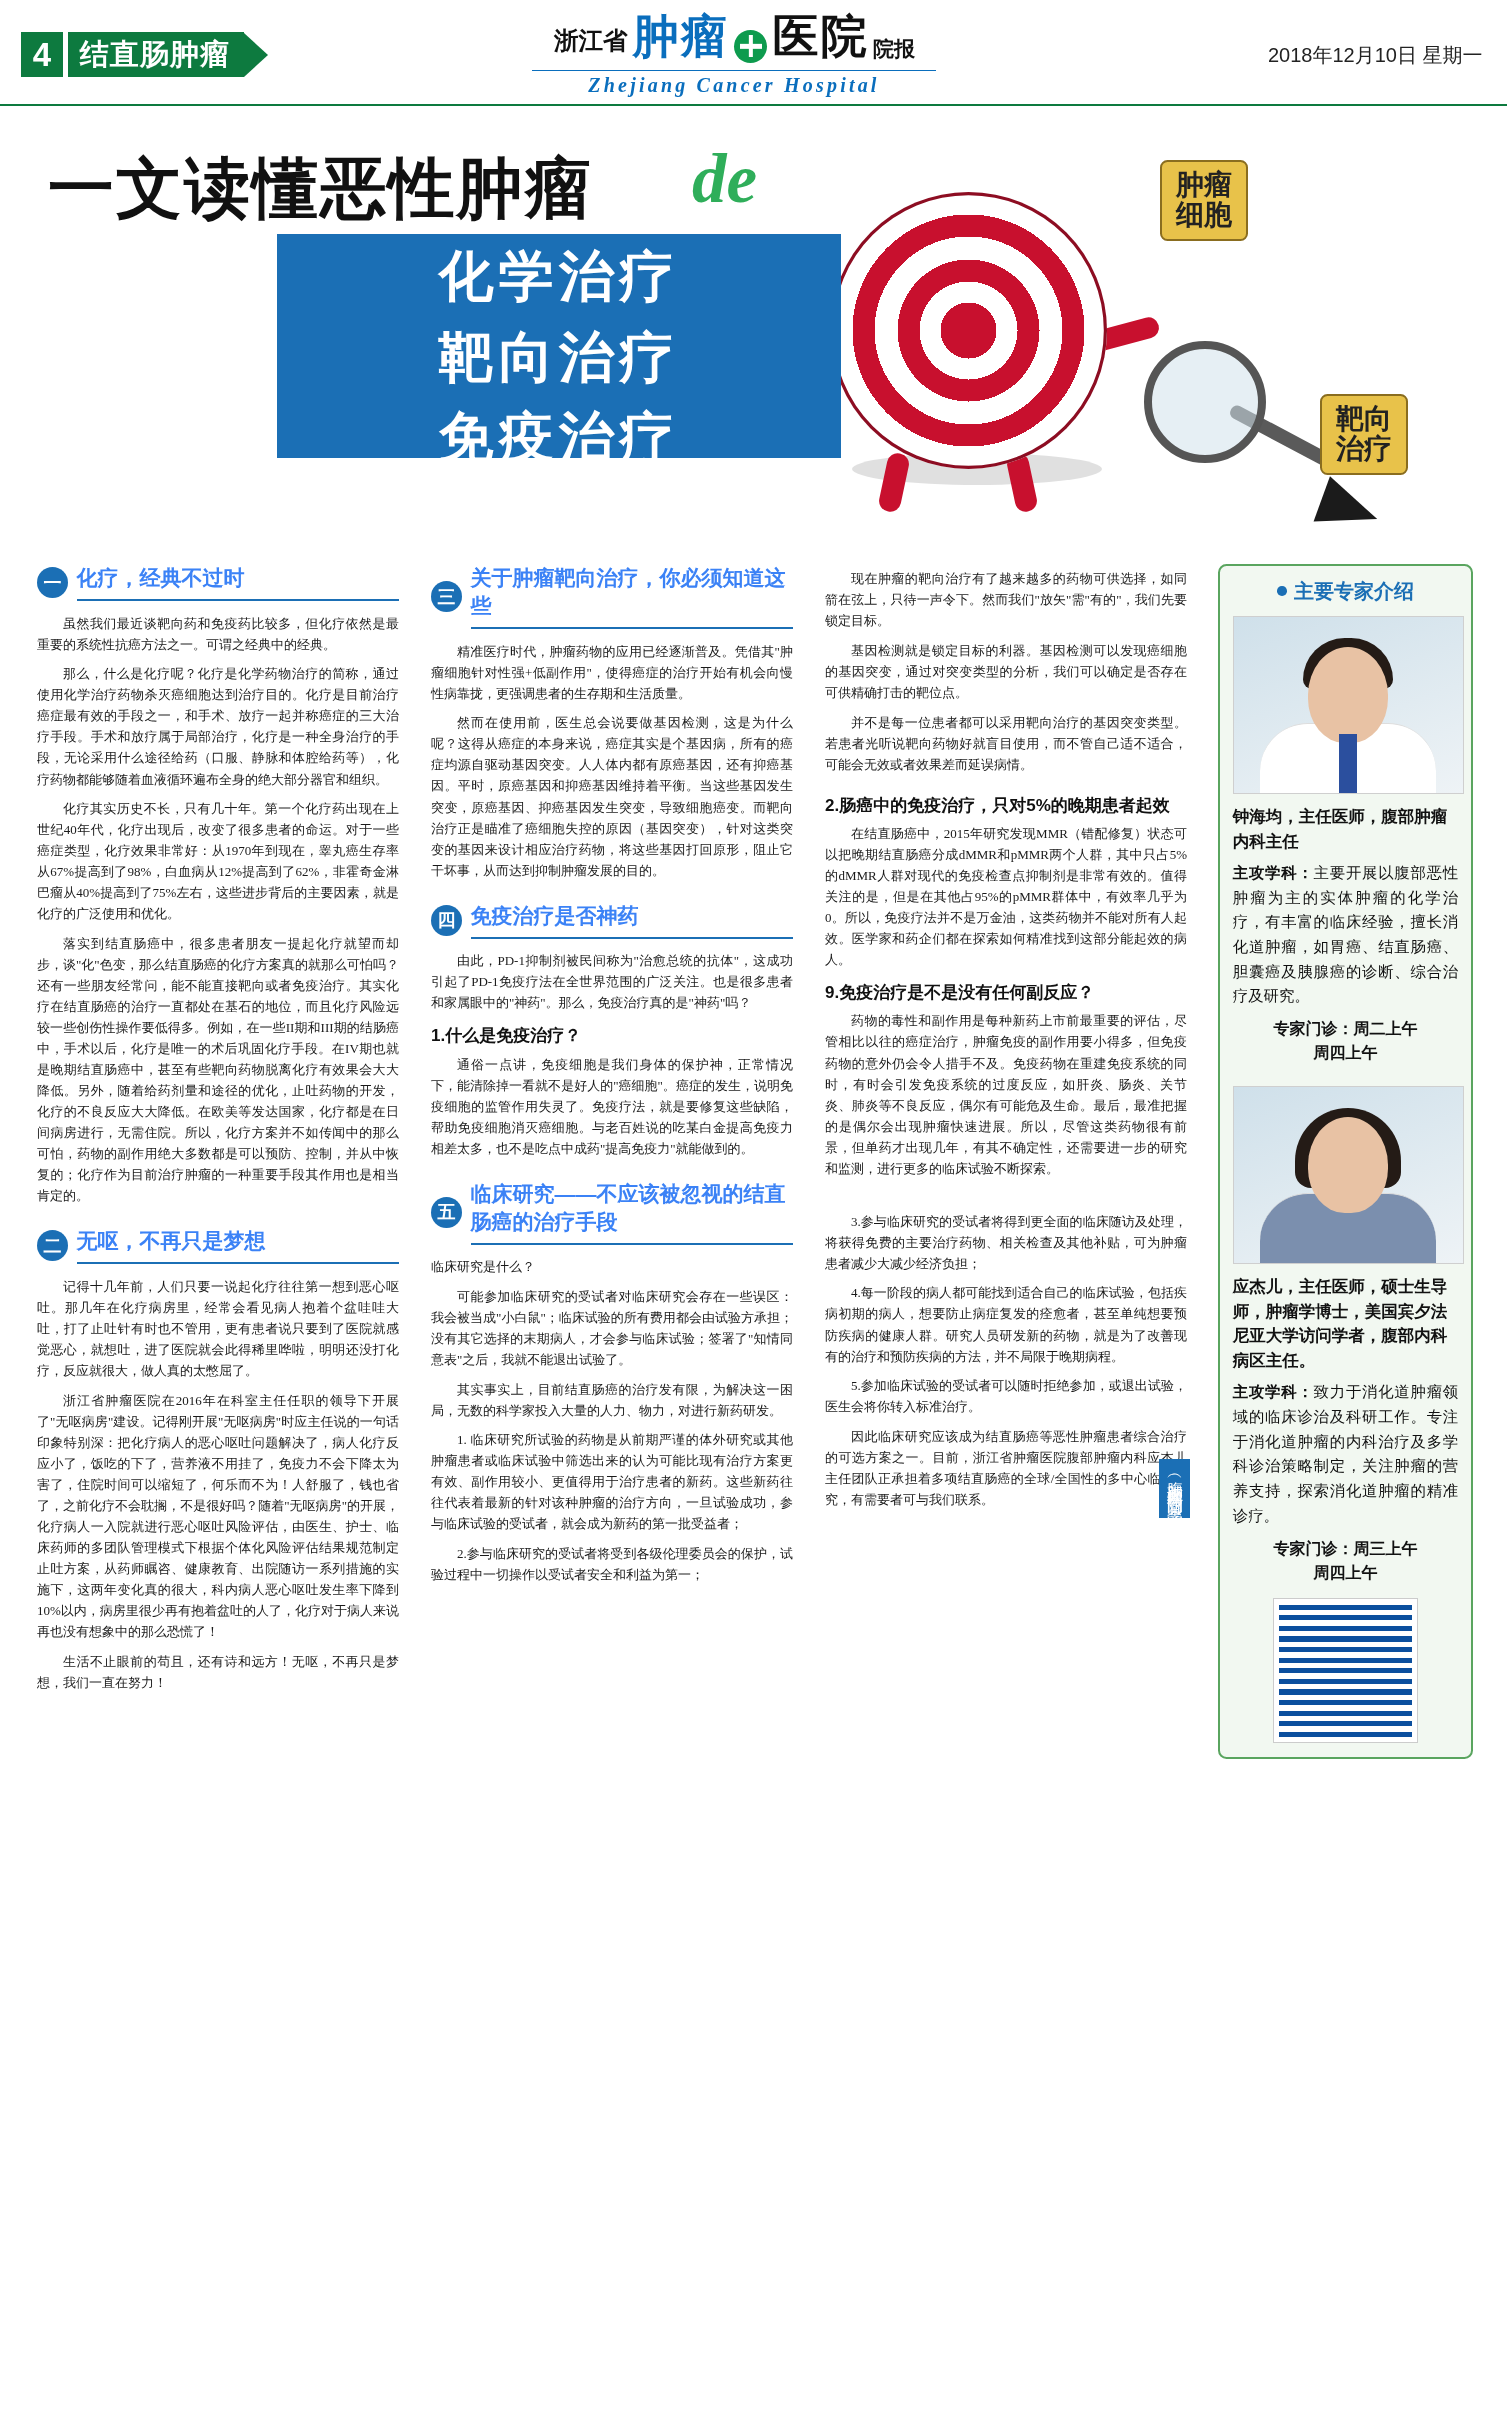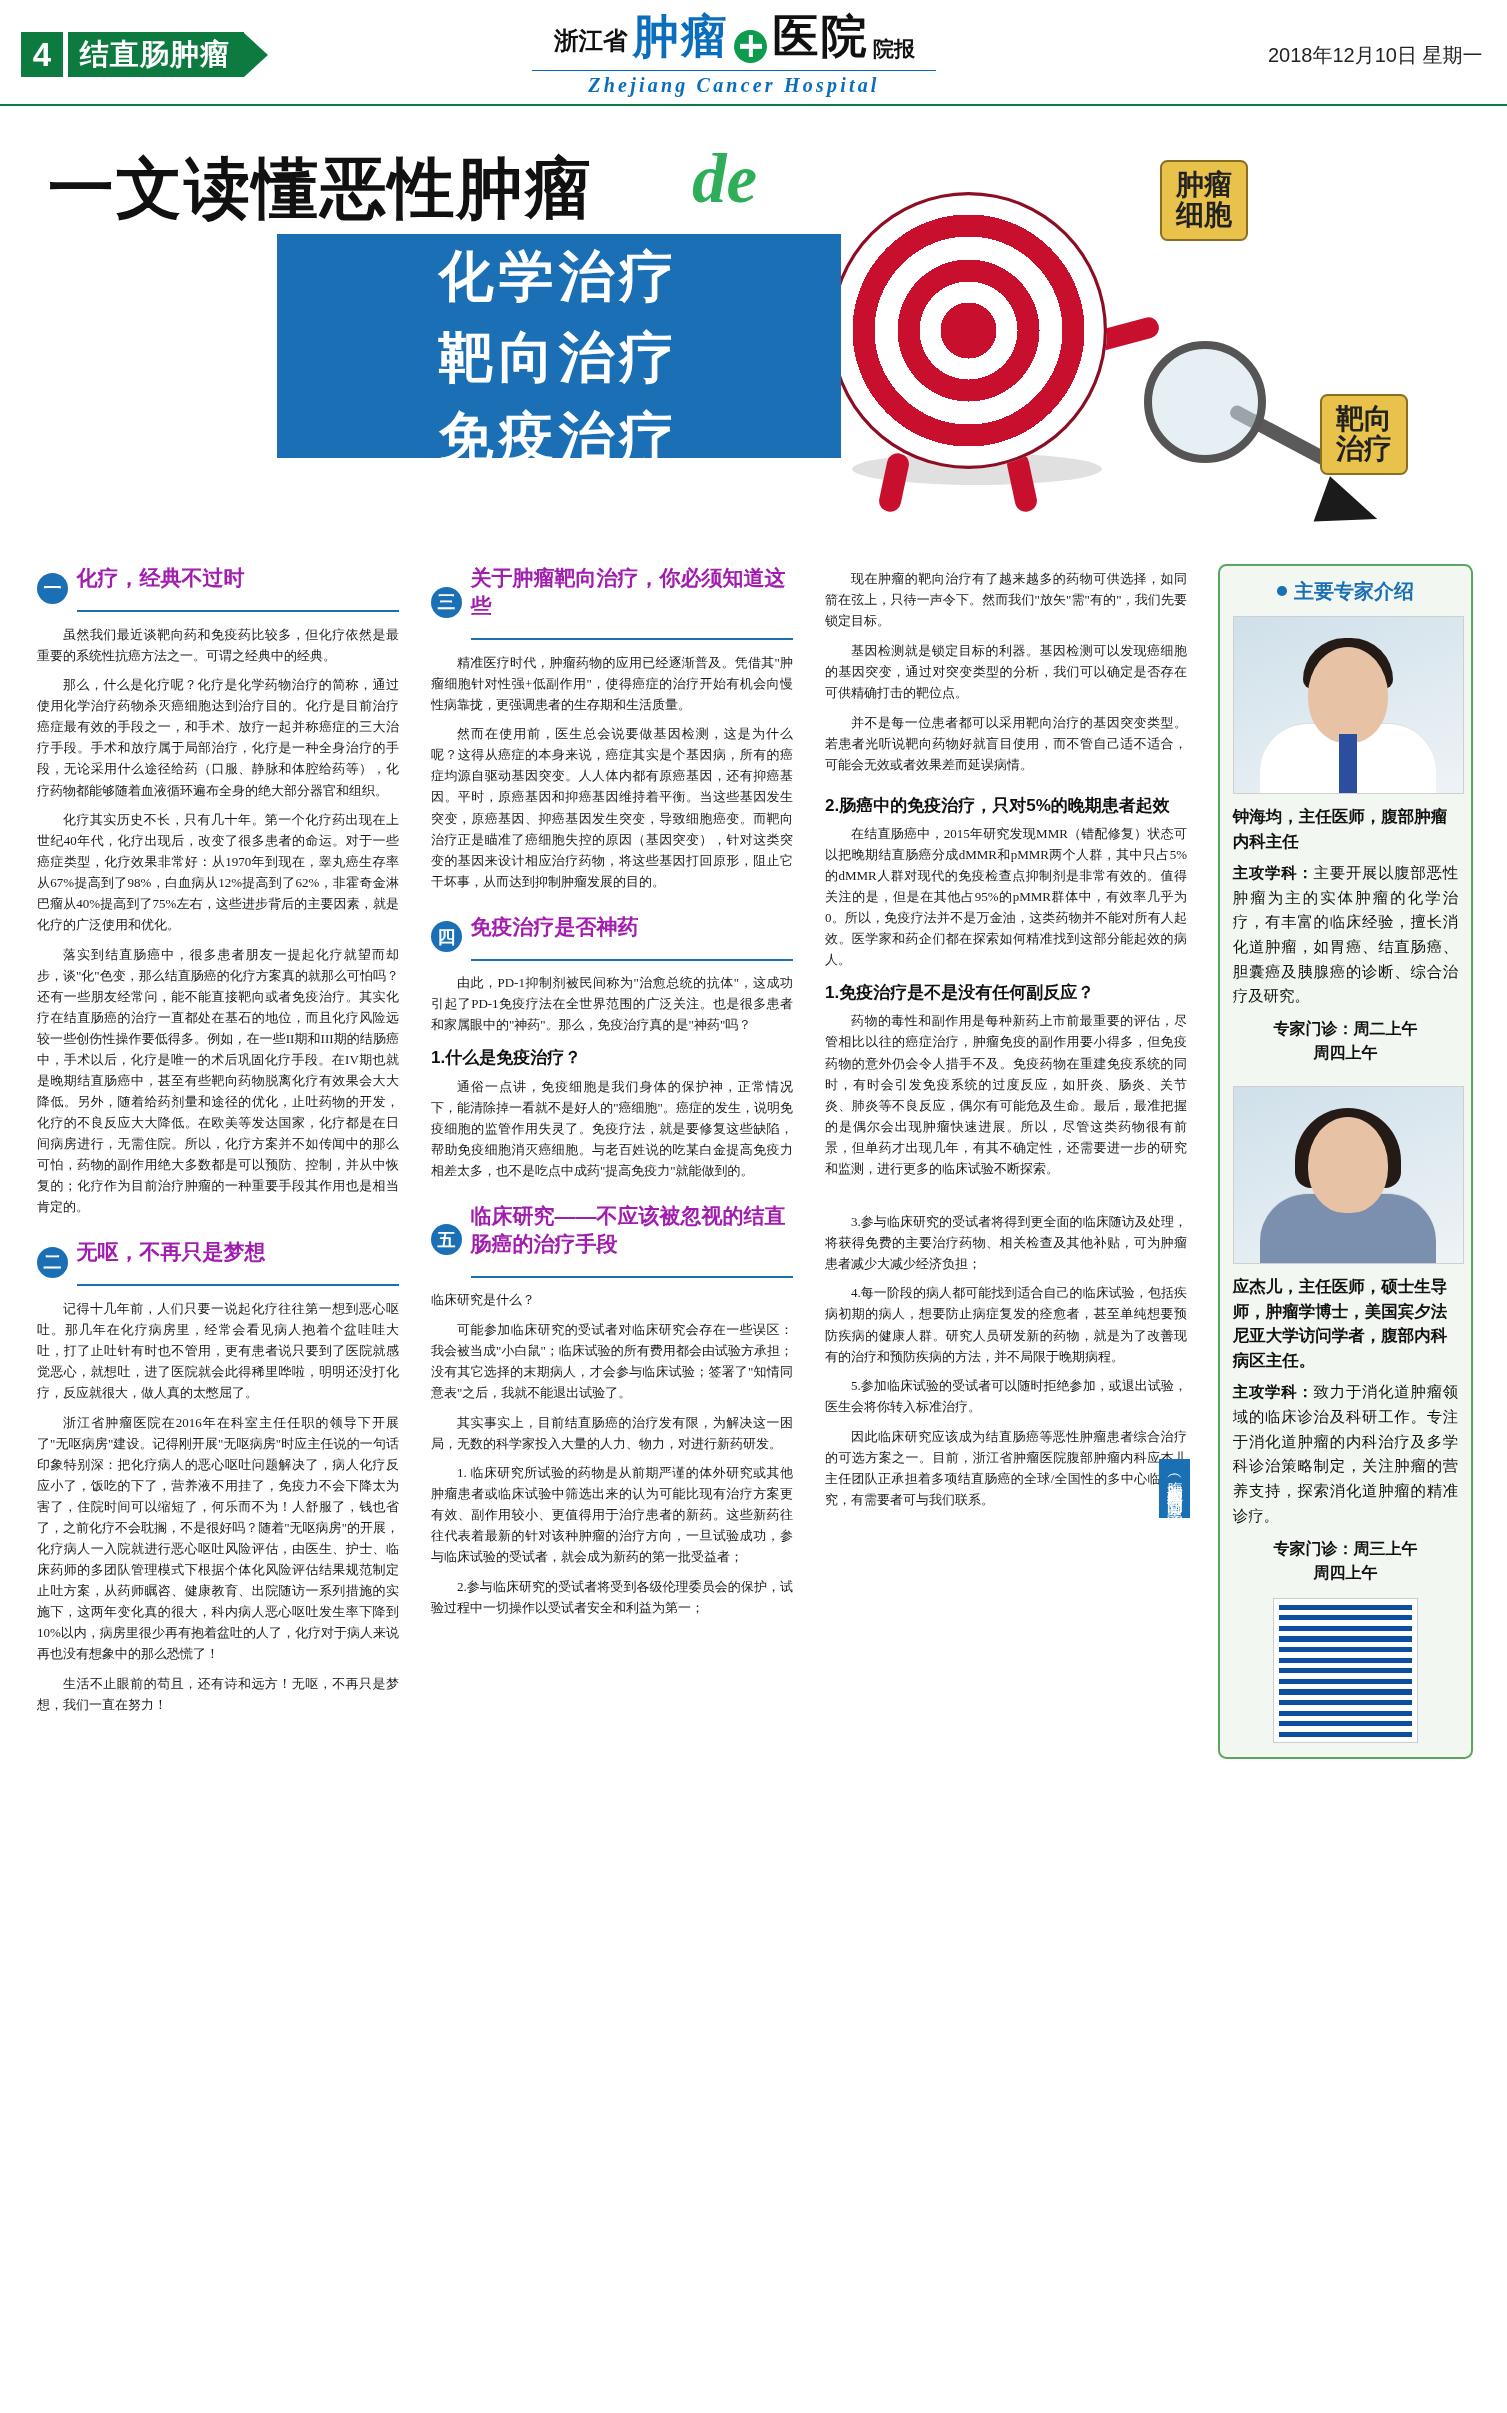--- a/index.html
+++ b/index.html
@@ -57,22 +57,22 @@
   .cols{position:absolute;left:37px;top:564px;width:1437px;}
   .col{position:absolute;top:0;}
   .c1{left:0;width:362px;}
   .c2{left:394px;width:362px;}
   .c3{left:788px;width:362px;}
   .c4{left:1181px;width:255px;}
 
   .sect-head{display:flex;align-items:center;margin:0 0 11.7px 0;}
   .sect-num{width:31px;height:31px;border-radius:50%;background:#1b6fb5;color:#fff;font-family:"Liberation Sans",sans-serif;
       font-weight:bold;font-size:18px;display:flex;align-items:center;justify-content:center;flex:none;}
-  .sect-title{margin-left:8.5px;font-family:"Liberation Sans",sans-serif;font-weight:bold;font-size:21px;color:#a21caf;
-      border-bottom:2.1px solid #1b6fb5;padding-bottom:18px;flex:1;}
+  .sect-title{margin-left:8.5px;font-family:"Liberation Sans",sans-serif;font-weight:bold;font-size:21px;color:#3b82f6;
+      border-bottom:2.1px solid #1b6fb5;padding-bottom:7px;flex:1;}
   p.body{font-size:13px;line-height:1.62;text-align:justify;margin:0 0 8.5px 0;text-indent:2em;color:#1a1a1a;}
   p.nobody{text-indent:0;}
   h4.sub{font-family:"Liberation Sans",sans-serif;font-weight:bold;font-size:17px;margin:10.6px 0 6.4px 0;color:#111;}
 
   
   .expert-panel{border:2.1px solid #5aa55f;border-radius:8.5px;background:#f2f8f1;padding:11.7px 12.8px 15px 12.8px;}
   .ep-head{display:flex;align-items:center;justify-content:center;font-family:"Liberation Sans",sans-serif;font-weight:bold;
       font-size:20px;color:#1b6fb5;margin-bottom:11.7px;}
   .ep-head .dot{width:9.6px;height:9.6px;border-radius:50%;background:#1b6fb5;margin-right:7.5px;}
   .ph{width:229px;height:176px;margin:0 auto 9.6px auto;border:1.1px solid #cfcfcf;background:linear-gradient(160deg,#cfe0ea,#eef3f6);position:relative;overflow:hidden;}
@@ -201,21 +201,21 @@
       <p class="body">2.参与临床研究的受试者将受到各级伦理委员会的保护，试验过程中一切操作以受试者安全和利益为第一；</p>
     </div>
 
     <div class="col c3">
       <p class="body" style="margin-top:4.3px">现在肿瘤的靶向治疗有了越来越多的药物可供选择，如同箭在弦上，只待一声令下。然而我们"放矢"需"有的"，我们先要锁定目标。</p>
       <p class="body">基因检测就是锁定目标的利器。基因检测可以发现癌细胞的基因突变，通过对突变类型的分析，我们可以确定是否存在可供精确打击的靶位点。</p>
       <p class="body">并不是每一位患者都可以采用靶向治疗的基因突变类型。若患者光听说靶向药物好就盲目使用，而不管自己适不适合，可能会无效或者效果差而延误病情。</p>
 
       <h4 class="sub" style="margin-top:19px">2.肠癌中的免疫治疗，只对5%的晚期患者起效</h4>
       <p class="body">在结直肠癌中，2015年研究发现MMR（错配修复）状态可以把晚期结直肠癌分成dMMR和pMMR两个人群，其中只占5%的dMMR人群对现代的免疫检查点抑制剂是非常有效的。值得关注的是，但是在其他占95%的pMMR群体中，有效率几乎为0。所以，免疫疗法并不是万金油，这类药物并不能对所有人起效。医学家和药企们都在探索如何精准找到这部分能起效的病人。</p>
-      <h4 class="sub">1.免疫治疗是不是没有任何副反应？</h4>
+      <h4 class="sub">9.免疫治疗是不是没有任何副反应？</h4>
       <p class="body">药物的毒性和副作用是每种新药上市前最重要的评估，尽管相比以往的癌症治疗，肿瘤免疫的副作用要小得多，但免疫药物的意外仍会令人措手不及。免疫药物在重建免疫系统的同时，有时会引发免疫系统的过度反应，如肝炎、肠炎、关节炎、肺炎等不良反应，偶尔有可能危及生命。最后，最准把握的是偶尔会出现肿瘤快速进展。所以，尽管这类药物很有前景，但单药才出现几年，有其不确定性，还需要进一步的研究和监测，进行更多的临床试验不断探索。</p>
 
       <p class="body" style="margin-top:32px">3.参与临床研究的受试者将得到更全面的临床随访及处理，将获得免费的主要治疗药物、相关检查及其他补贴，可为肿瘤患者减少大减少经济负担；</p>
       <p class="body">4.每一阶段的病人都可能找到适合自己的临床试验，包括疾病初期的病人，想要防止病症复发的痊愈者，甚至单纯想要预防疾病的健康人群。研究人员研发新的药物，就是为了改善现有的治疗和预防疾病的方法，并不局限于晚期病程。</p>
       <p class="body">5.参加临床试验的受试者可以随时拒绝参加，或退出试验，医生会将你转入标准治疗。</p>
       <p class="body">因此临床研究应该成为结直肠癌等恶性肿瘤患者综合治疗的可选方案之一。目前，浙江省肿瘤医院腹部肿瘤内科应杰儿主任团队正承担着多项结直肠癌的全球/全国性的多中心临床研究，有需要者可与我们联系。</p>
 
       <div class="byline">（腹部肿瘤内科  陶丽  李晶  韦青）</div>
     </div>
 

